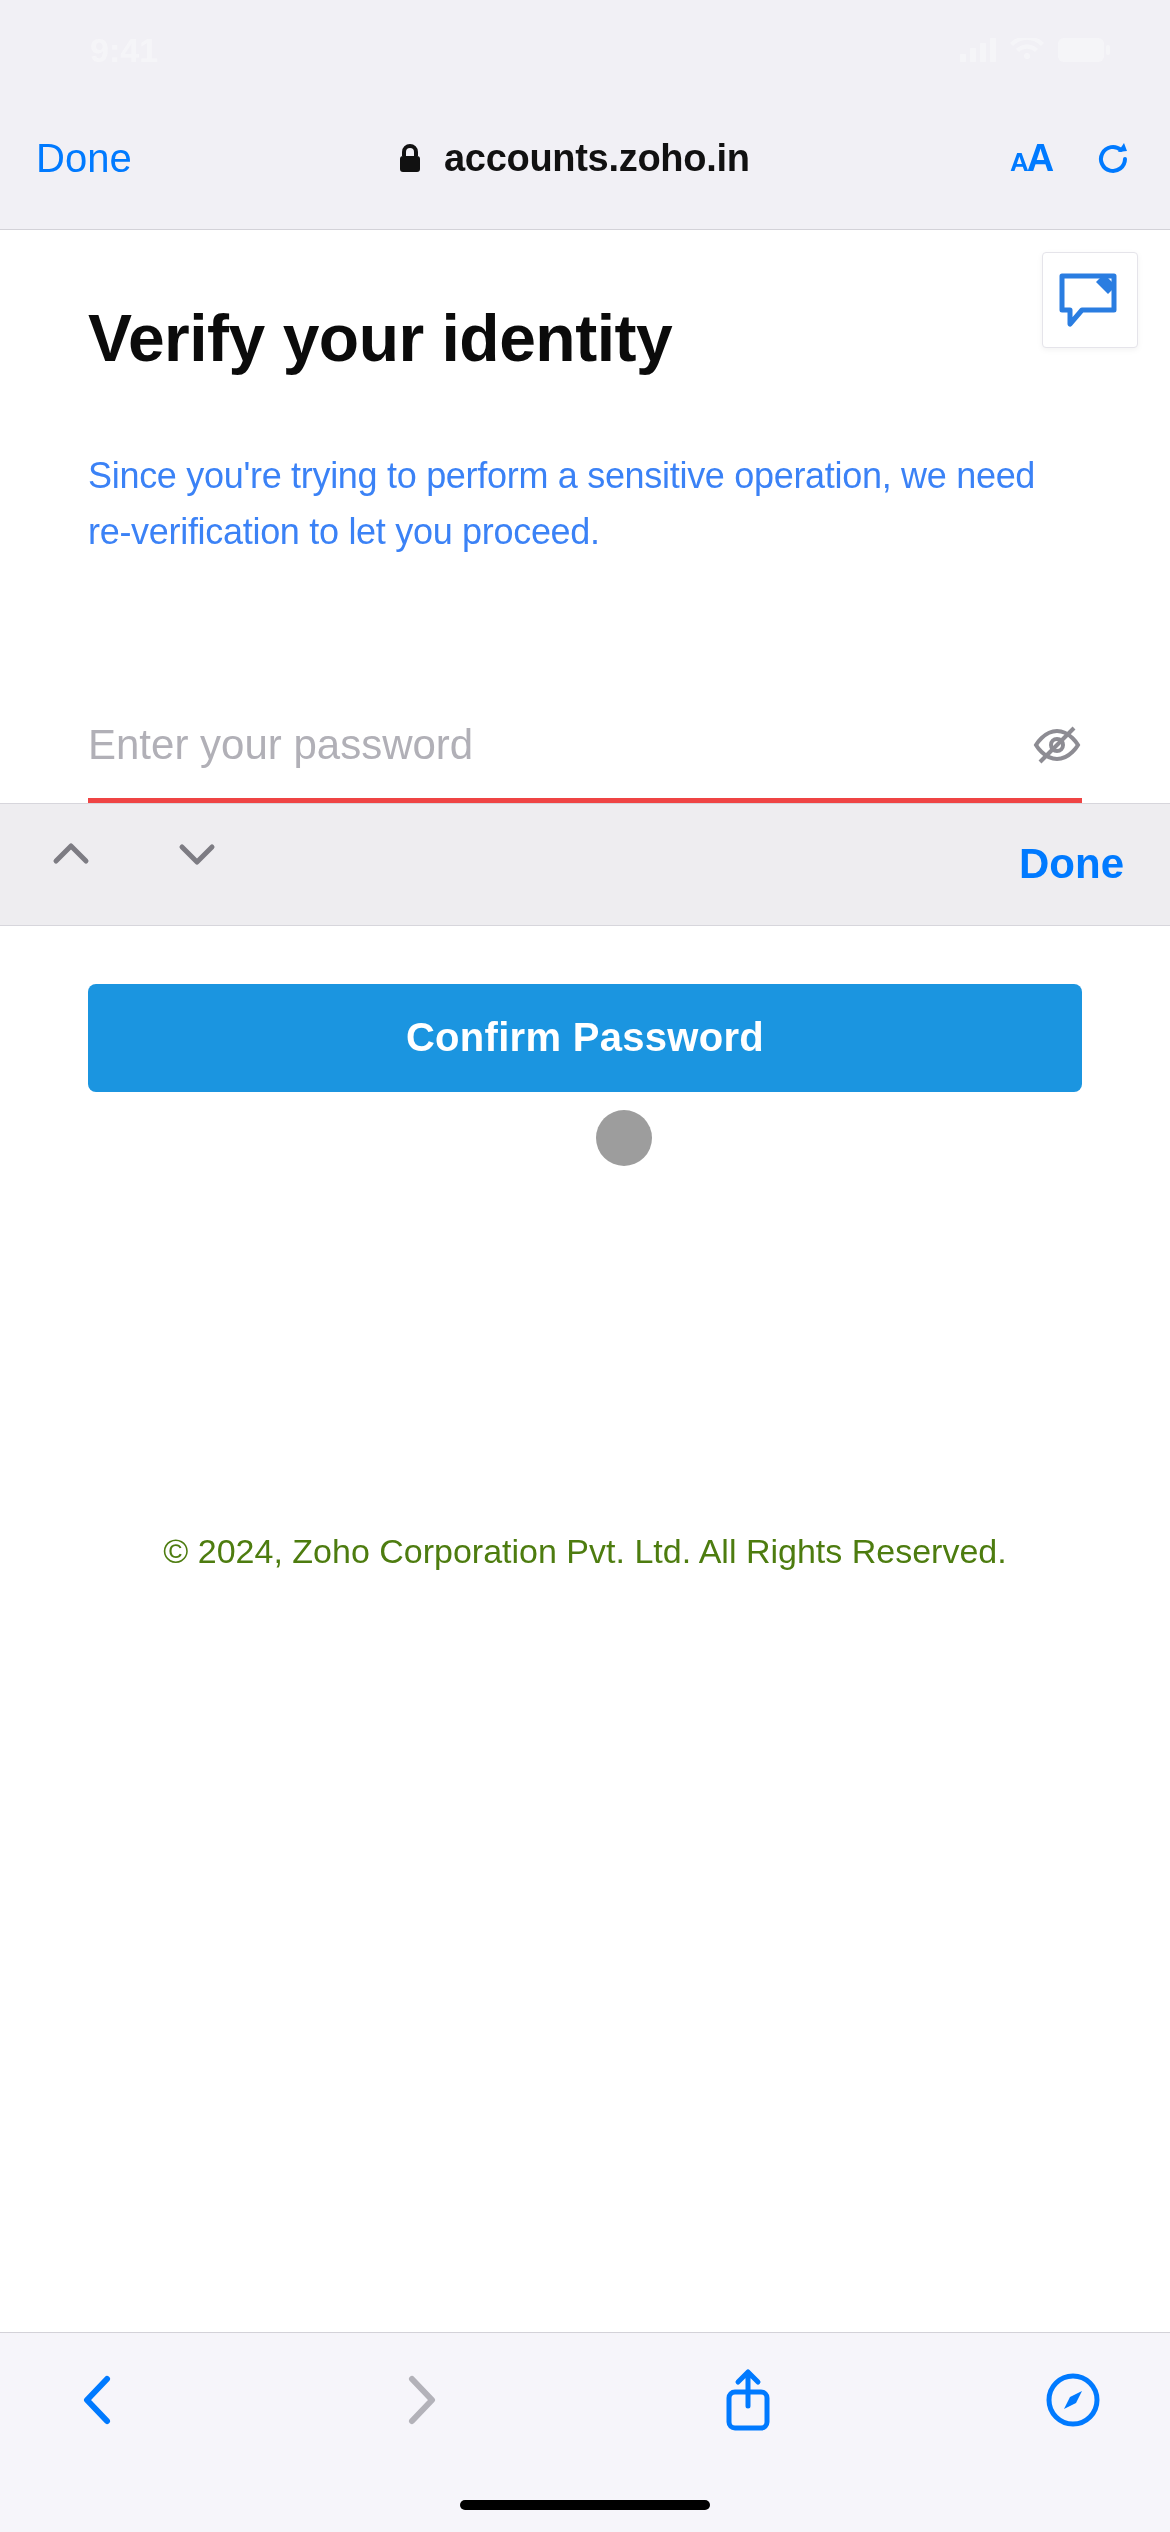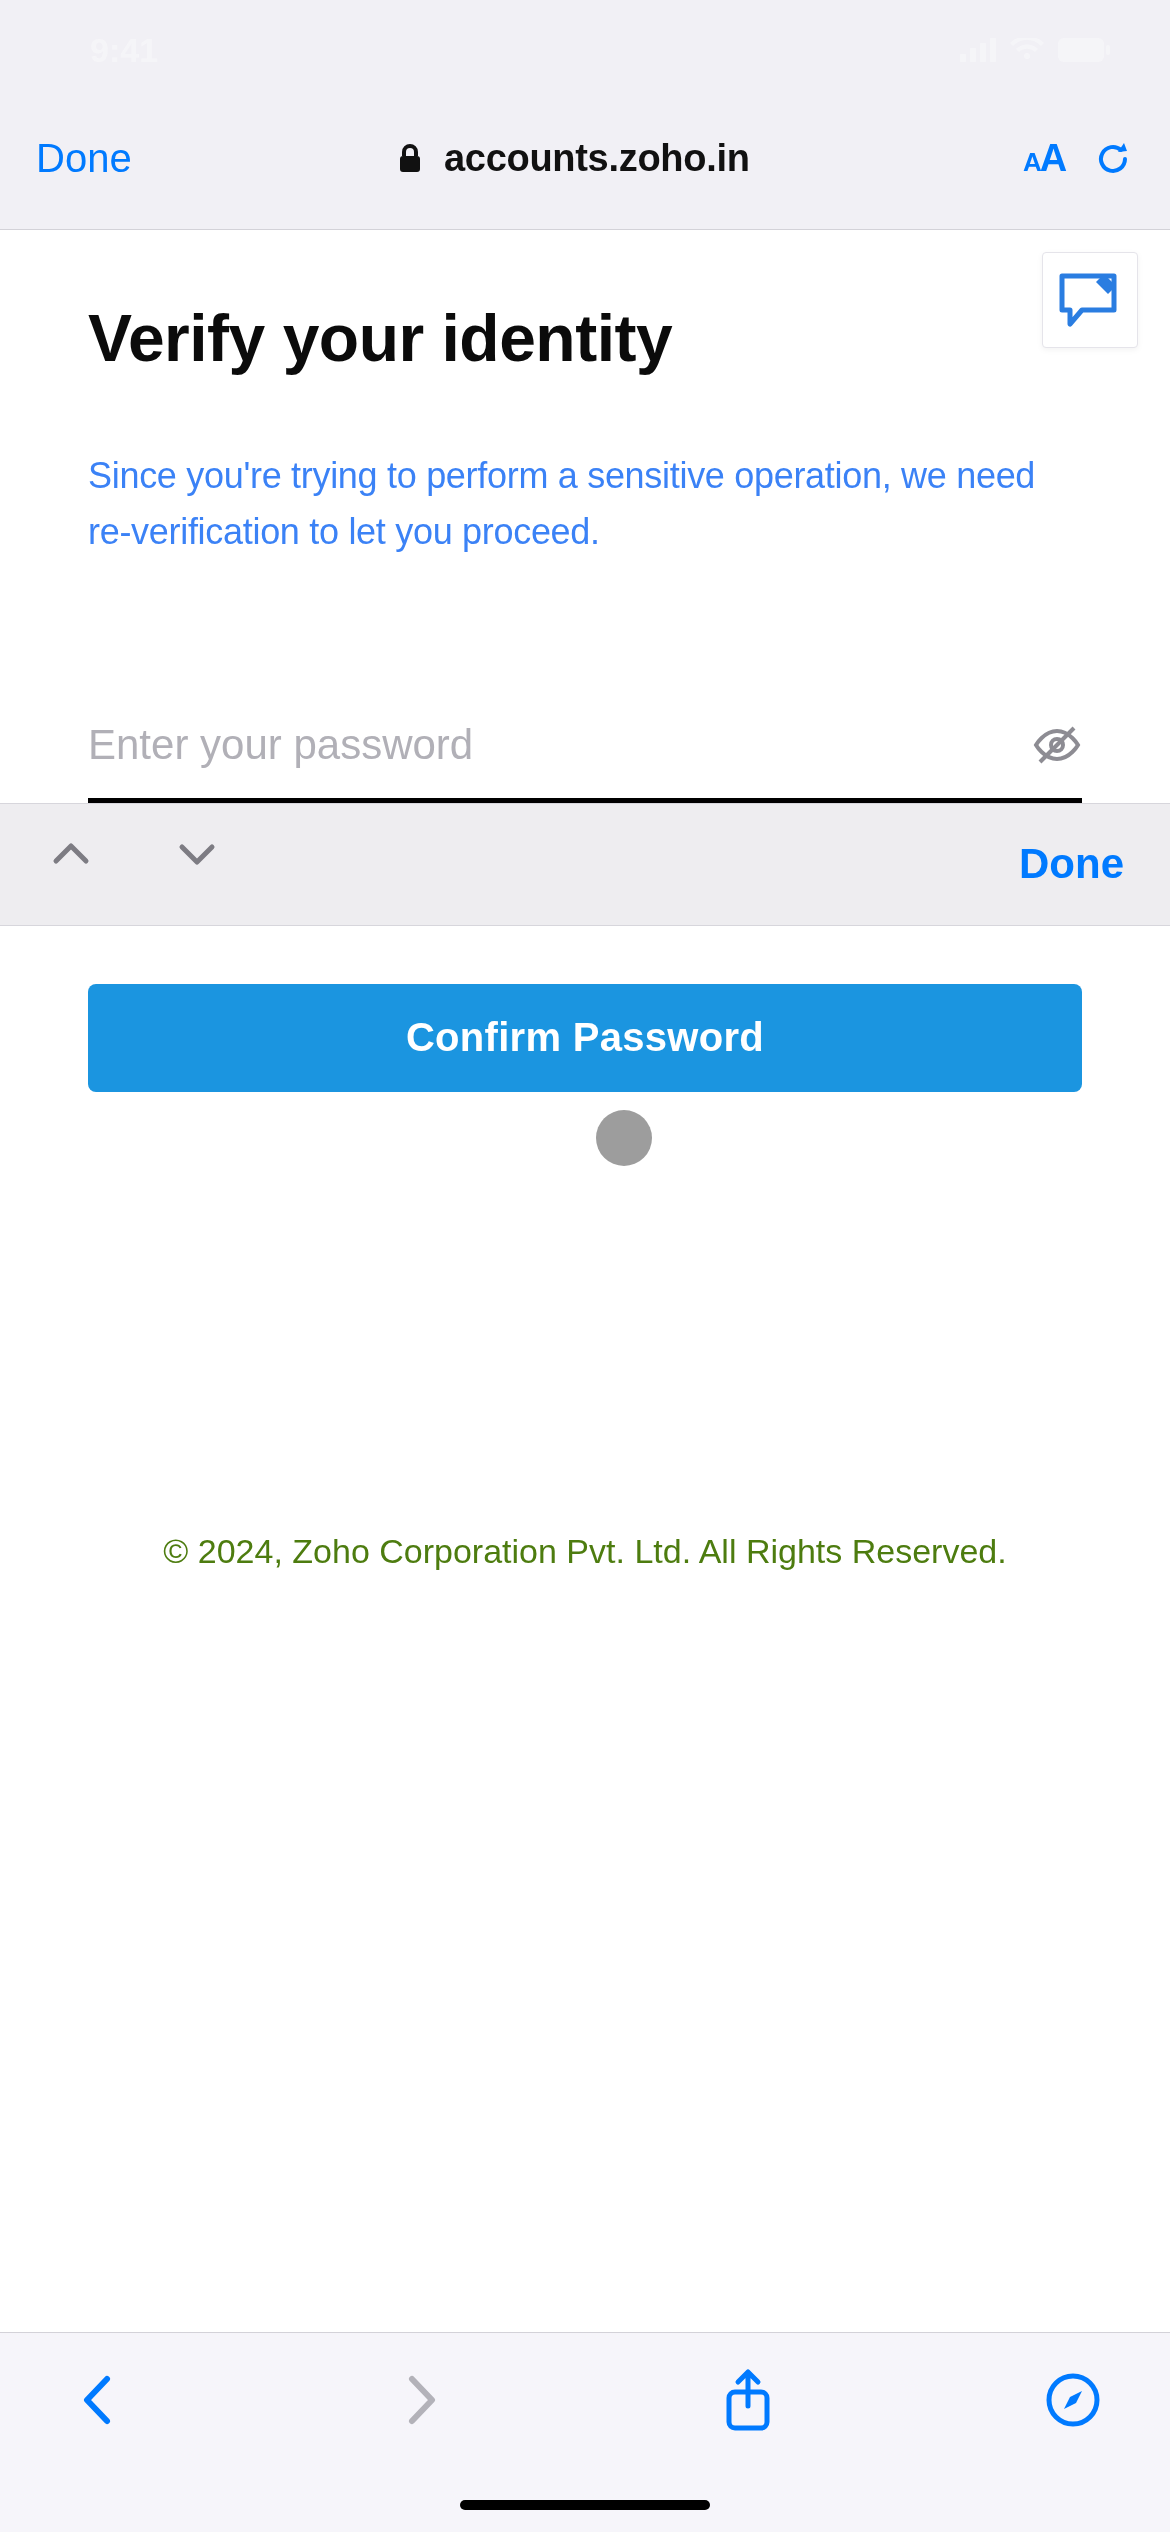--- a/index.html
+++ b/index.html
@@ -43,21 +43,21 @@
       justify-content: center;
       align-items: center;
       gap: 22px;
     }
     .safari-url {
       font-size: 38px;
       color: #111;
       font-weight: 600;
       letter-spacing: -0.3px;
     }
-    .safari-aa { width: 70px; text-align: center; }
+    .safari-aa { width: 70px; }
     .safari-aa-inner { color:#007aff; font-weight:600; font-size:0; }
     .safari-aa-inner .small { font-size:26px; }
     .safari-aa-inner .big { font-size:38px; margin-left:-2px; }
     .safari-reload { width: 42px; height: 42px; }
 
     
     .content-area {
       position: relative;
       background: #fff;
       padding: 0 88px;
@@ -133,21 +133,21 @@
       position: absolute;
       width: 56px; height: 56px;
       border-radius: 50%;
       background: #9d9d9d;
       left: 596px;
       top: 880px;
     }
 
     .pw-field {
       margin-top: 140px;
-      border-bottom: 5px solid #000000;
+      border-bottom: 5px solid #ef4444;
       padding: 20px 0 28px;
       display: flex;
       align-items: center;
       gap: 12px;
     }
     .pw-input {
       flex: 1;
       border: none;
       outline: none;
       font-size: 42px;

